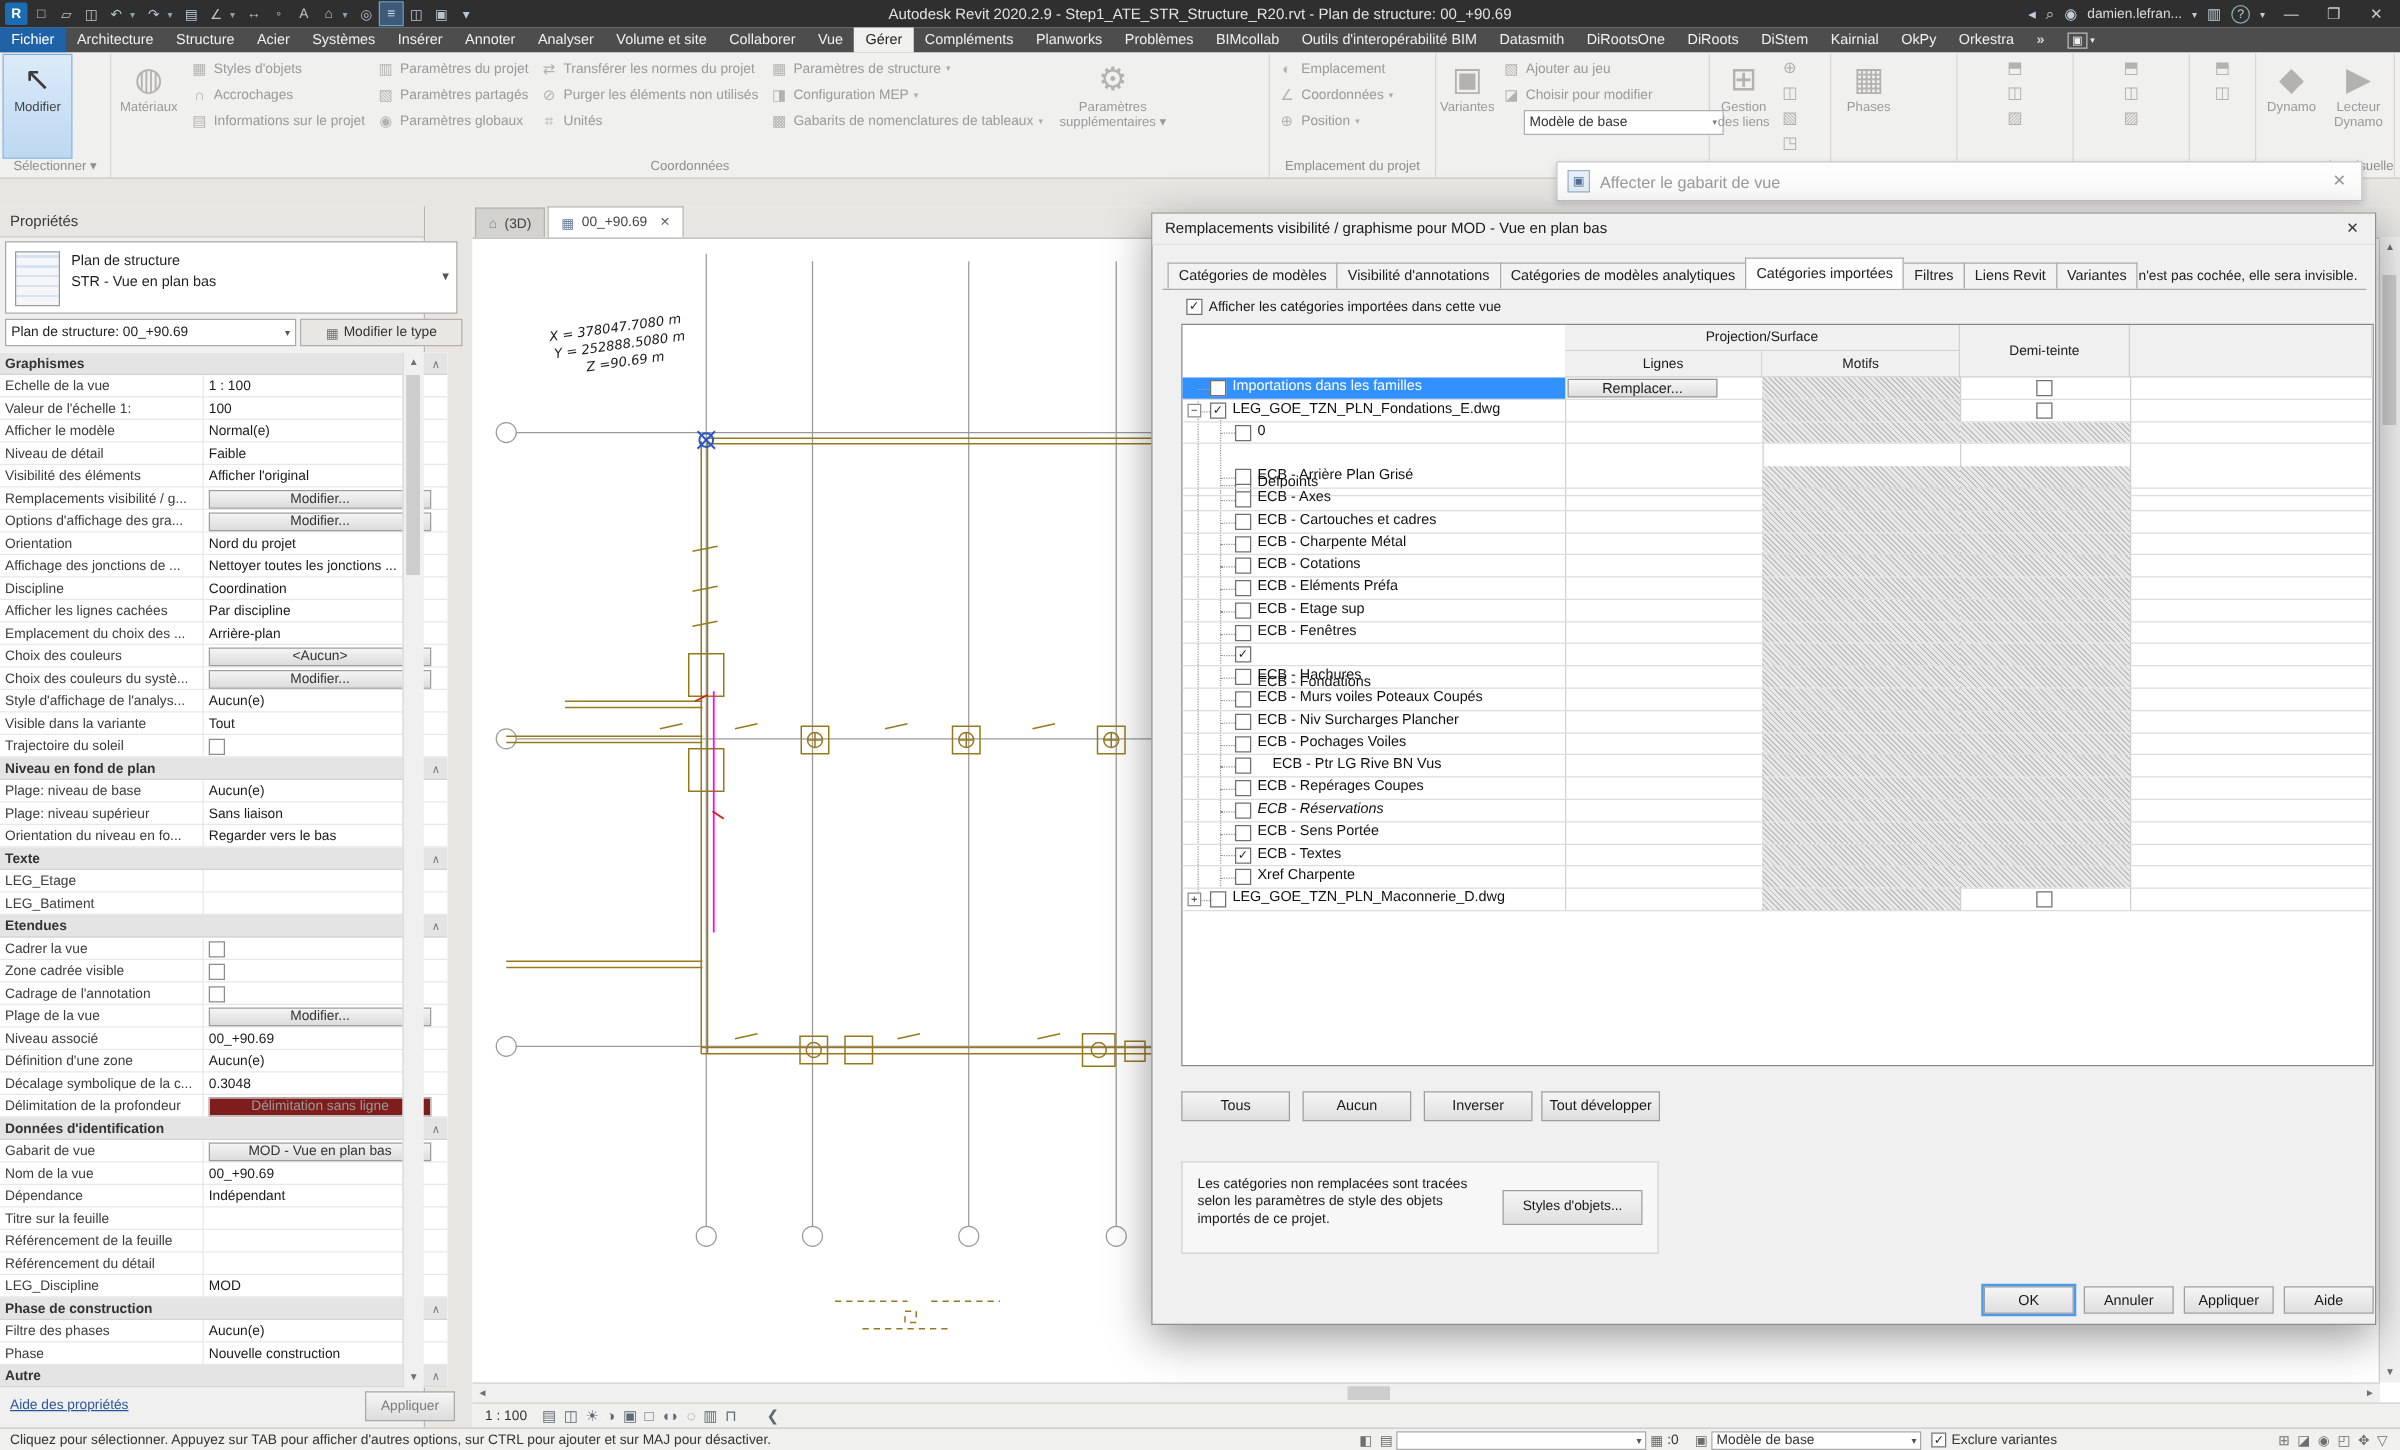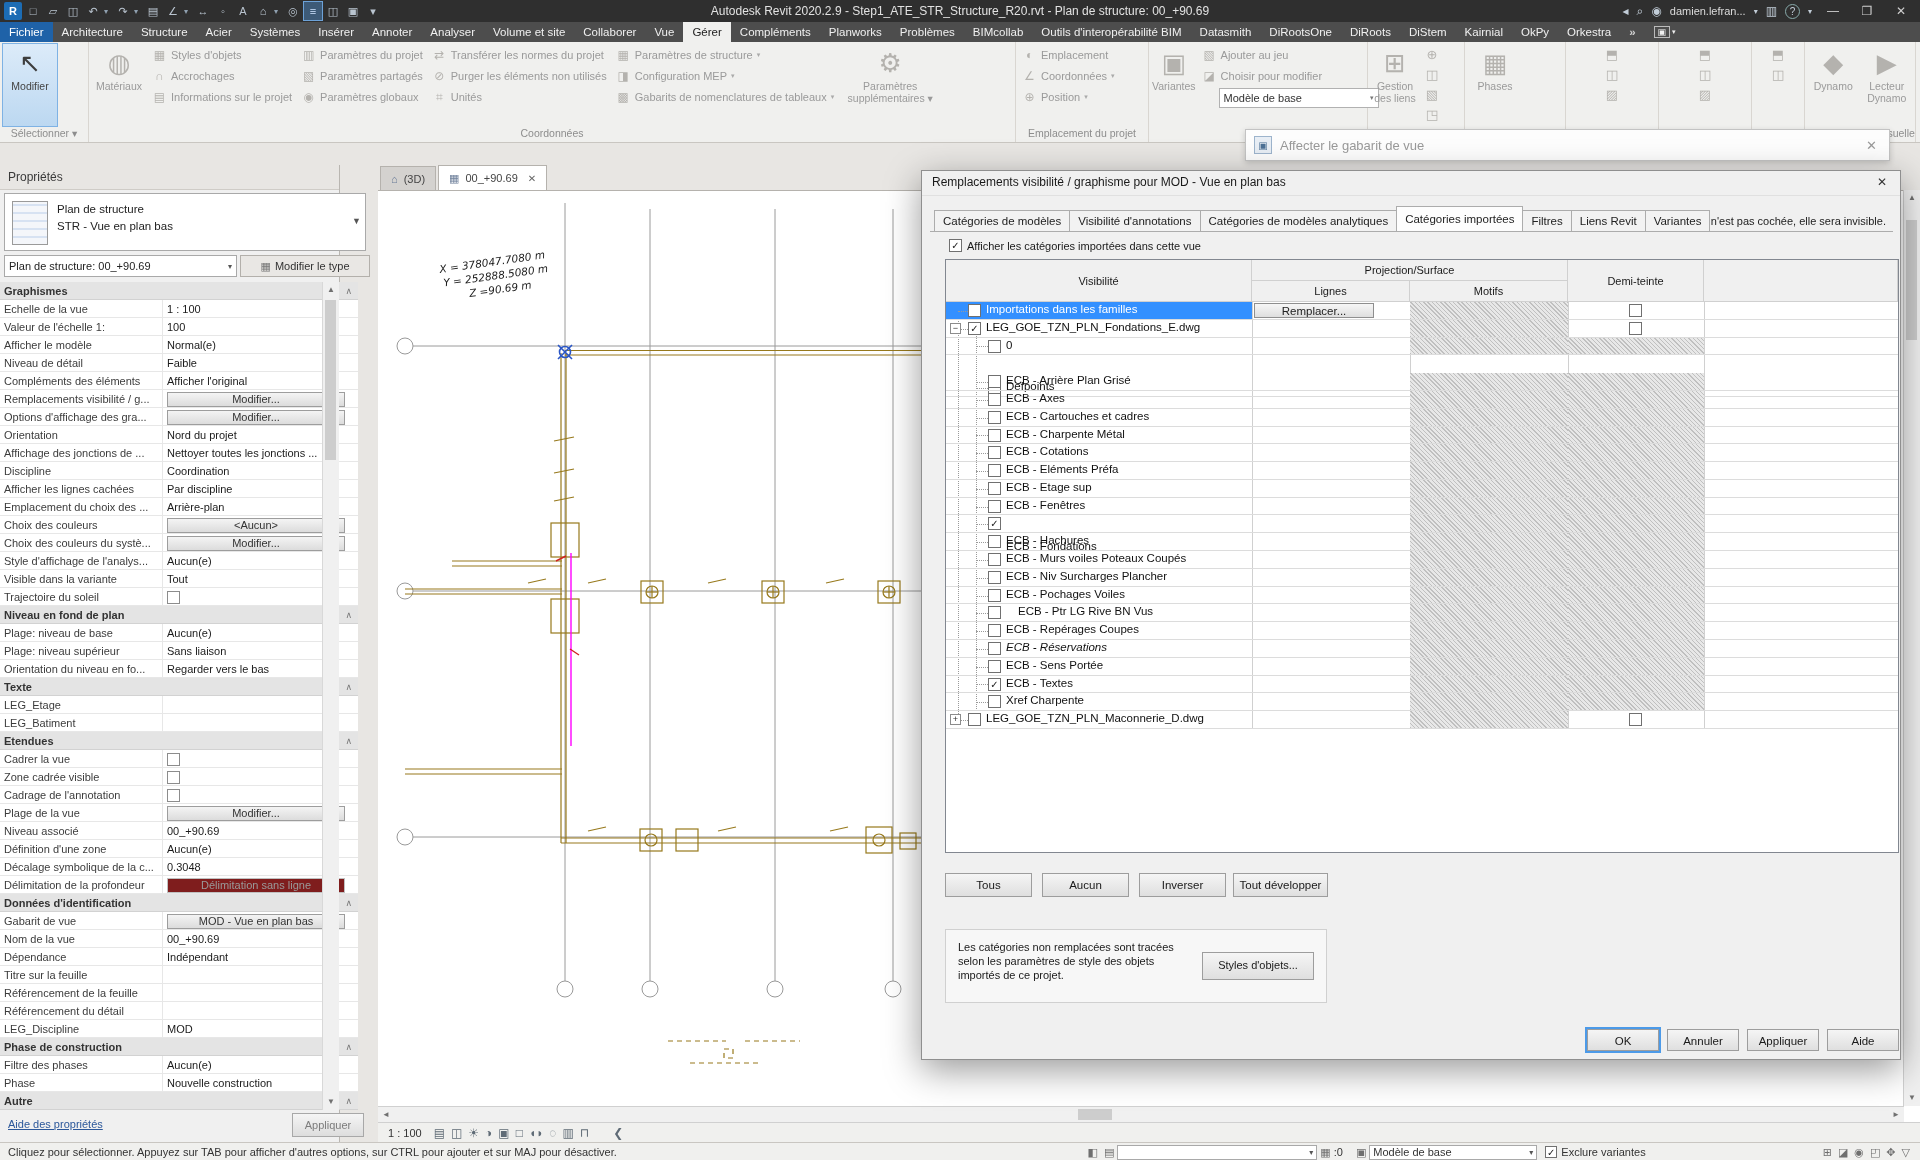--- a/index.html
+++ b/index.html
@@ -438,21 +438,21 @@
         </div>
         <div class="prow" style="top: 54px;">
           <span class="lab">Afficher le modèle</span>
           <span class="val">Normal(e)</span>
         </div>
         <div class="prow" style="top: 72px;">
           <span class="lab">Niveau de détail</span>
           <span class="val">Faible</span>
         </div>
         <div class="prow" style="top: 90px;">
-          <span class="lab">Compléments des éléments</span>
+          <span class="lab">Visibilité des éléments</span>
           <span class="val">Afficher l'original</span>
         </div>
         <div class="prow" style="top: 108px;">
           <span class="lab">Remplacements visibilité / g...</span>
           <span class="val"><span class="pbtn">Modifier...</span></span>
         </div>
         <div class="prow" style="top: 126px;">
           <span class="lab">Options d'affichage des gra...</span>
           <span class="val"><span class="pbtn">Modifier...</span></span>
         </div>
@@ -763,21 +763,20 @@
         <div class="dtab">Filtres</div>
         <div class="dtab">Liens Revit</div>
         <div class="dtab">Variantes</div>
       </div>
     <div id="dlg-page"></div>
     <div id="show-imported">
       <span class="wincheck">✓</span>
       <span>Afficher les catégories importées dans cette vue</span>
     </div>
     <div id="dlg-table">
-        <div class="th" style="left: 0px; top: 0px; width: 306px; height: 42px; line-height: 42px;">Visibilité</div>
         <div class="th" style="left: 306px; top: 0px; width: 316px; height: 21px; line-height: 21px;">Projection/Surface</div>
         <div class="th" style="left: 306px; top: 21px; width: 158px; height: 21px; line-height: 21px;">Lignes</div>
         <div class="th" style="left: 464px; top: 21px; width: 158px; height: 21px; line-height: 21px;">Motifs</div>
         <div class="th" style="left: 622px; top: 0px; width: 136px; height: 42px; line-height: 42px;">Demi-teinte</div>
         <div class="th" style="left: 758px; top: 0px; width: 194px; height: 42px; line-height: 42px;"></div>
         <div id="rows">
           <div class="colline" style="left: 306px;"></div>
           <div class="colline" style="left: 464px;"></div>
           <div class="colline" style="left: 622px;"></div>
           <div class="colline" style="left: 758px;"></div>

